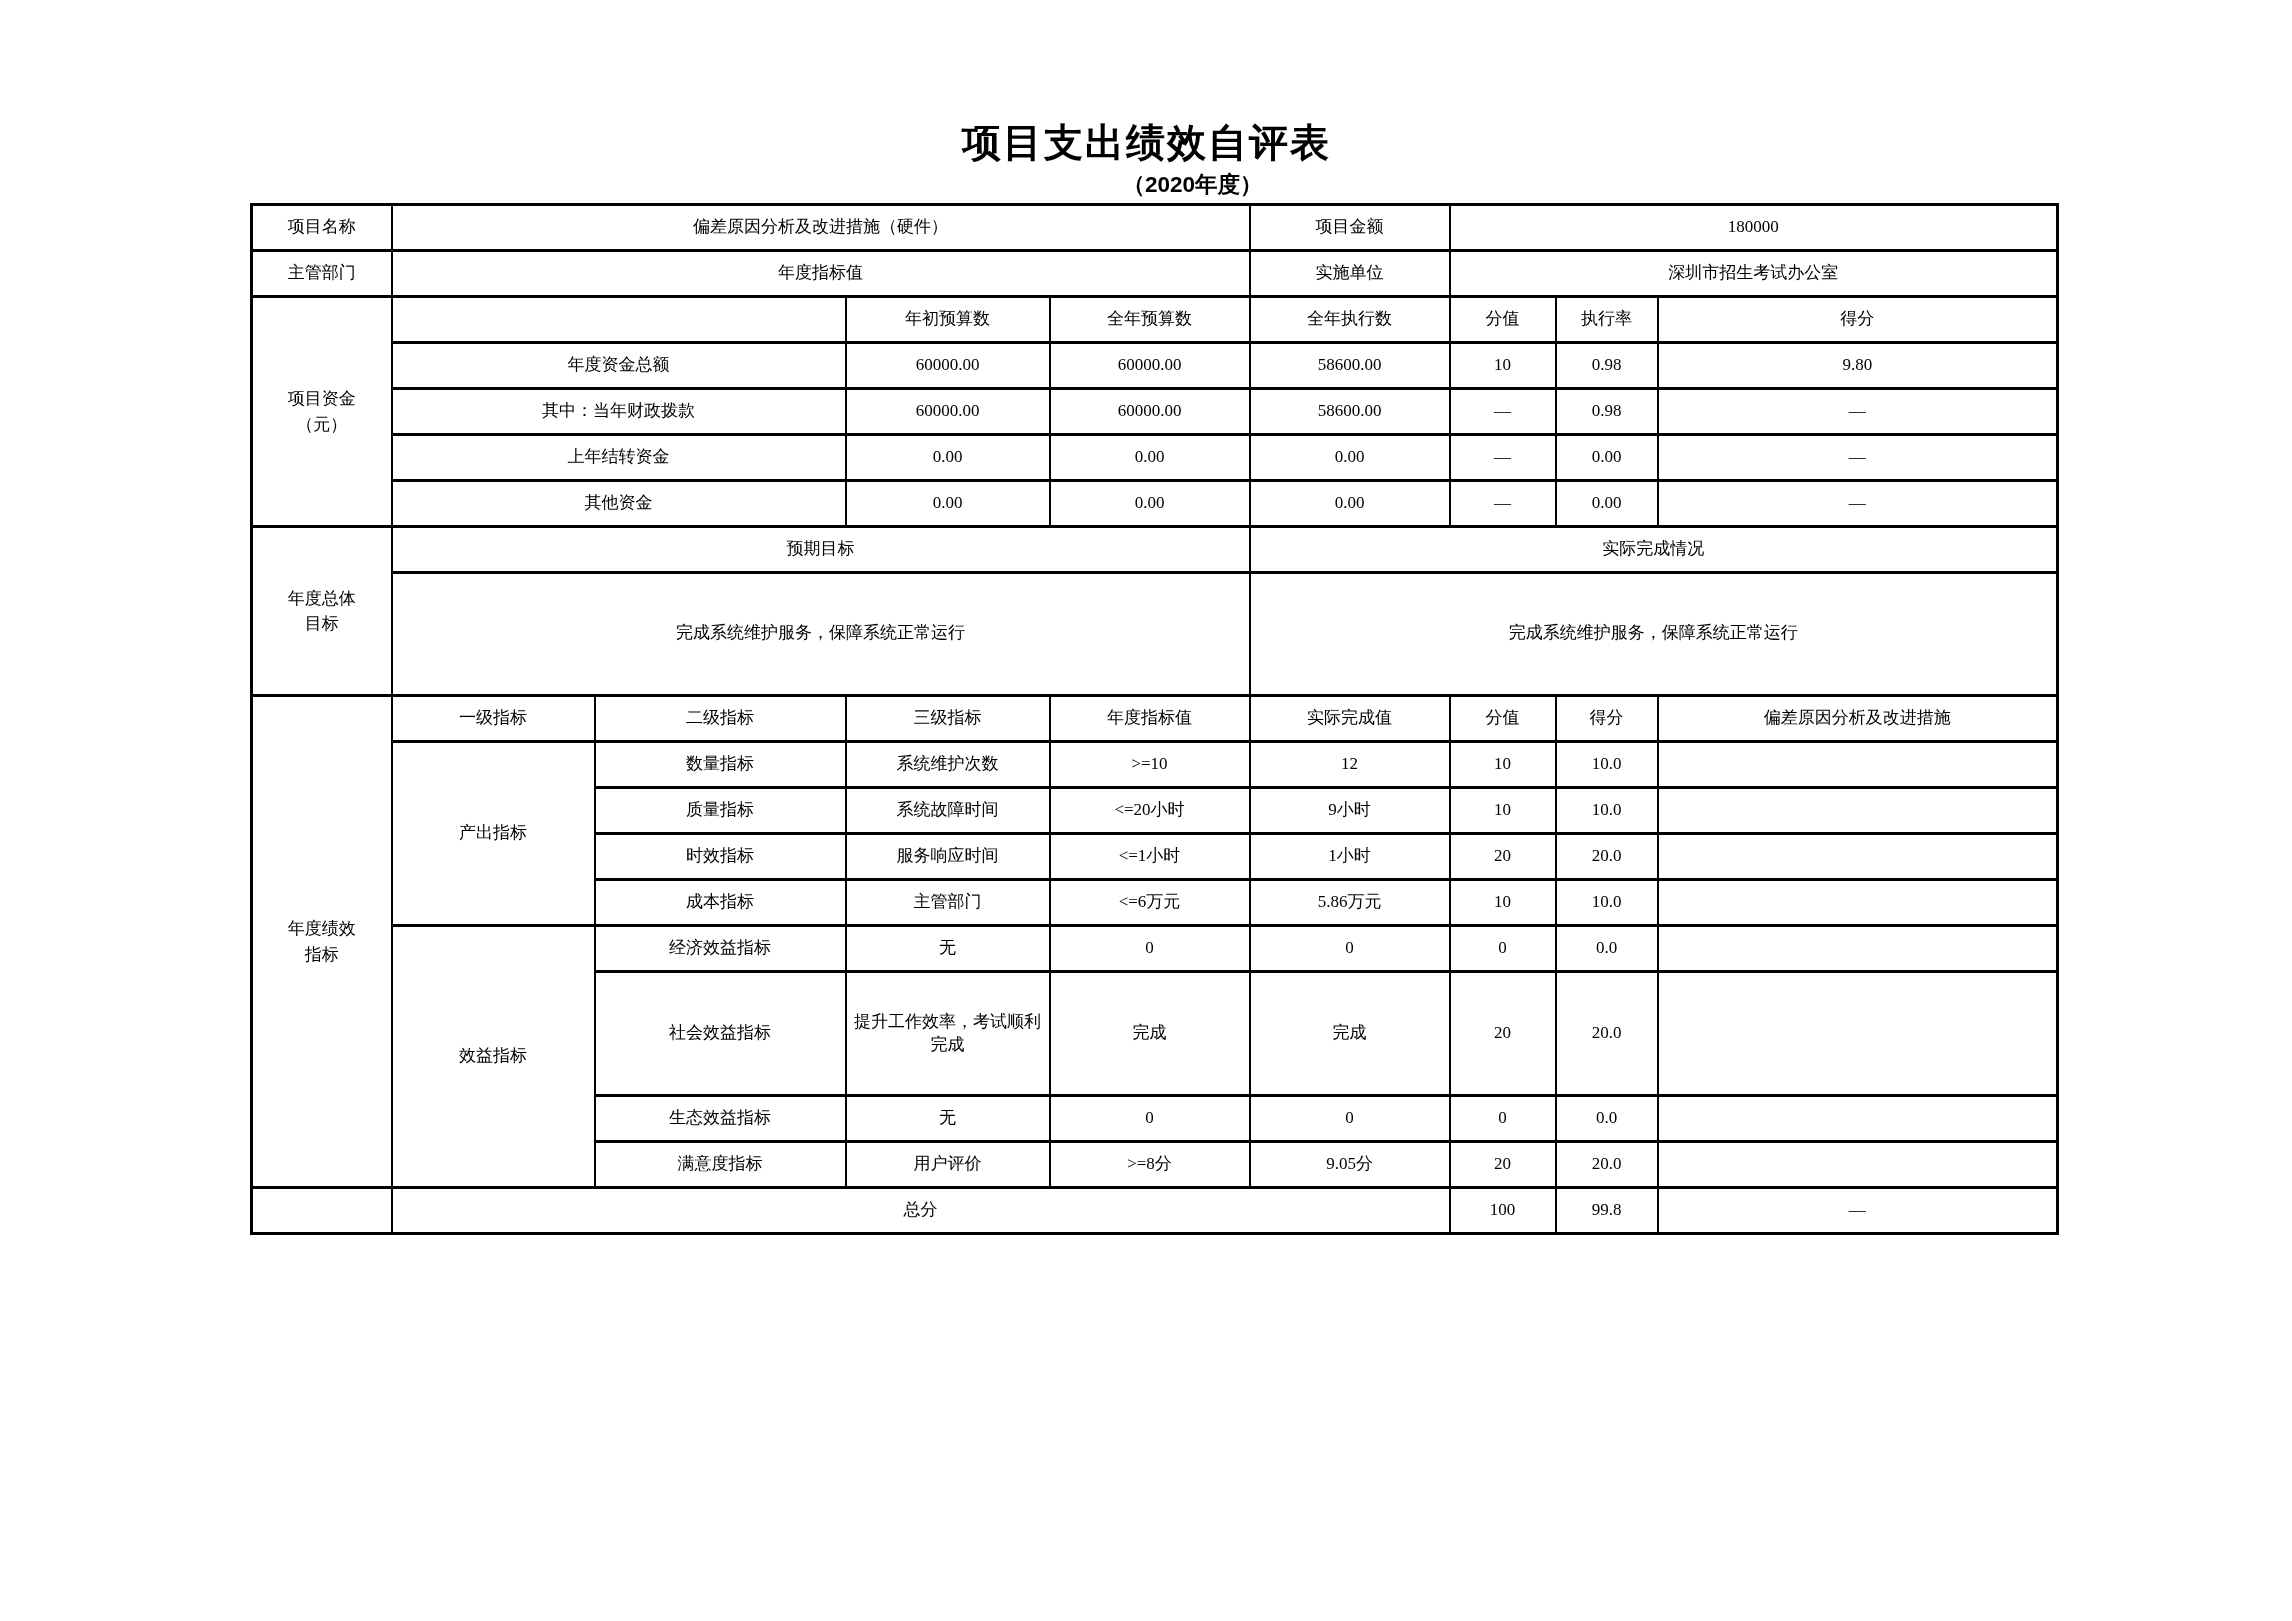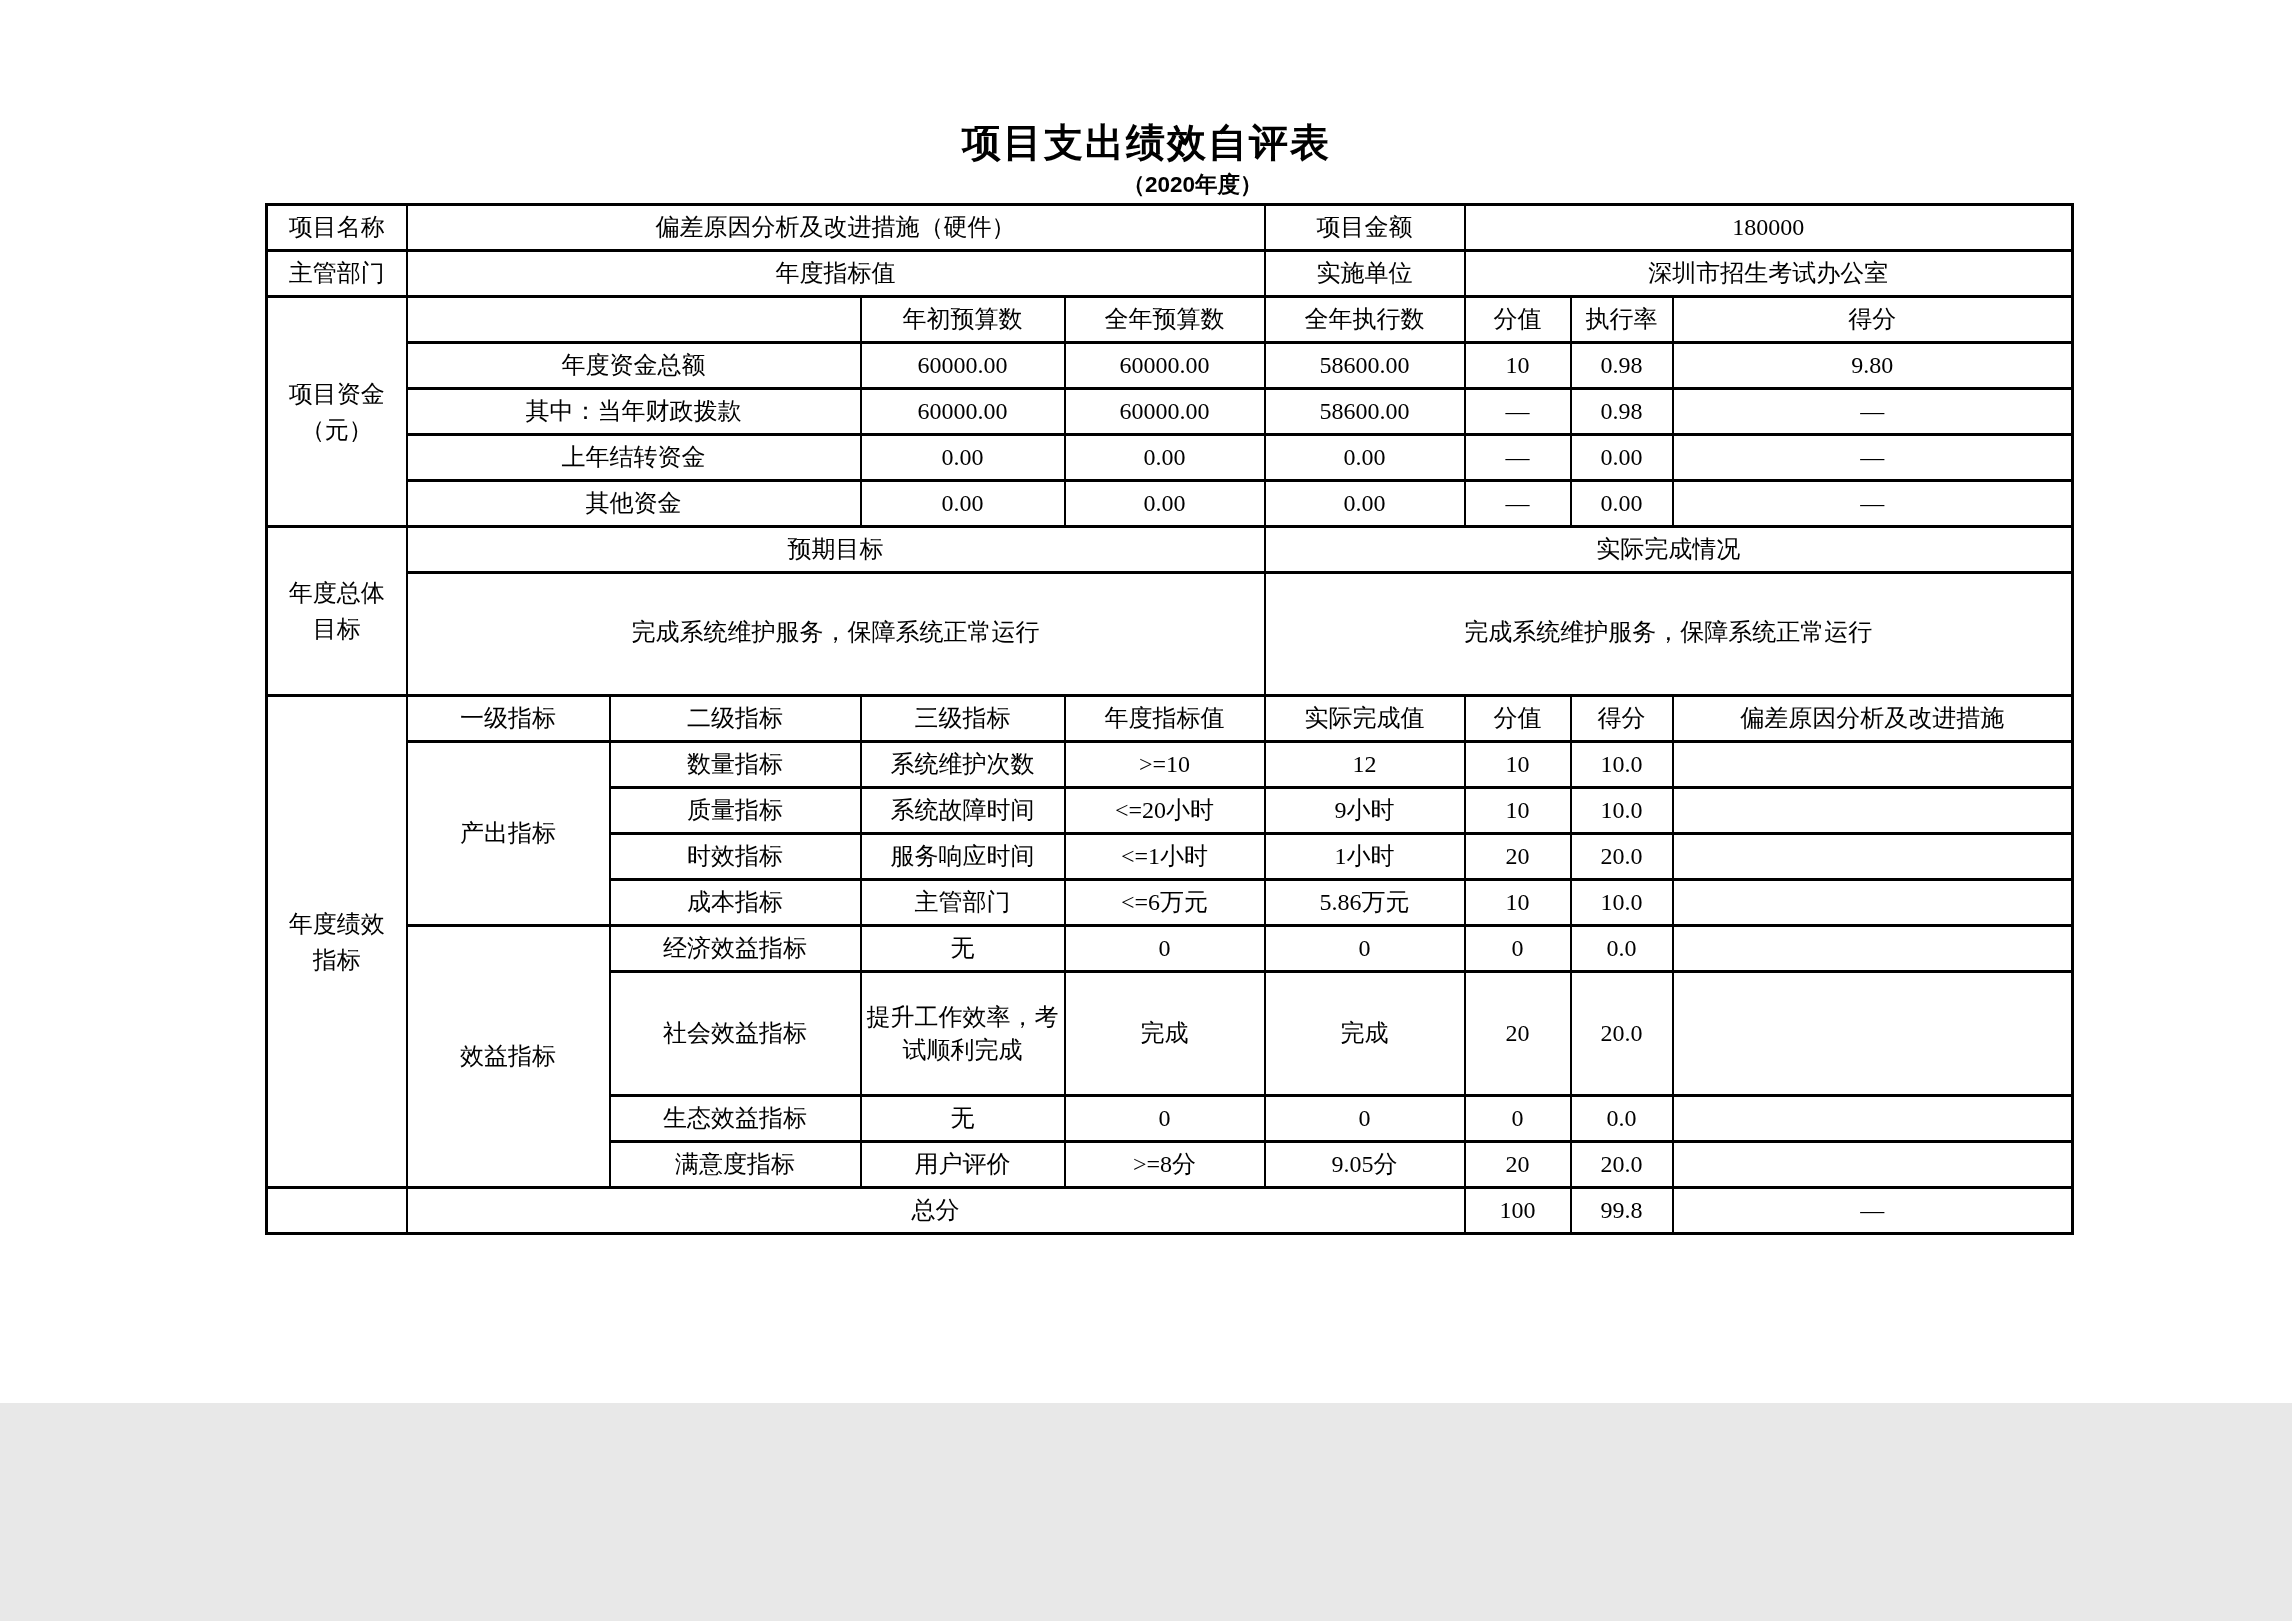--- a/index.html
+++ b/index.html
@@ -1,19 +1,19 @@
 <!DOCTYPE html>
 <html><head>
 <meta charset="utf-8">
 <style>
   html, body { margin: 0; padding: 0; background: #e8e8e8; }
   .page {
     position: relative;
     width: 2293px;
-    height: 1403px;
+    height: 1621px;
     background: #ffffff;
     font-family: "Liberation Serif", "DejaVu Serif", serif;
     color: #000;
     overflow: hidden;
   }
   .title {
     position: absolute;
     top: 116px;
     left: 0;
     width: 100%;
@@ -29,27 +29,27 @@
     left: 0;
     width: 100%;
     text-align: center;
     font-family: "Liberation Sans", "DejaVu Sans", sans-serif;
     font-weight: bold;
     font-size: 22.5px;
     padding-left: 46px;
   }
   table.main {
     position: absolute;
-    left: 265px;
+    left: 250px;
     top: 203px;
     width: 1805px;
     border-collapse: collapse;
     table-layout: fixed;
     border: 3.9px solid #000;
-    font-size: 24px;
+    font-size: 17px;
   }
   table.main td {
     border: 2.9px solid #000;
     border-top-width: 3.9px;
     border-bottom-width: 3.9px;
     text-align: center;
     vertical-align: middle;
     padding: 0 3.9px;
     overflow: hidden;
     line-height: 1.35;

